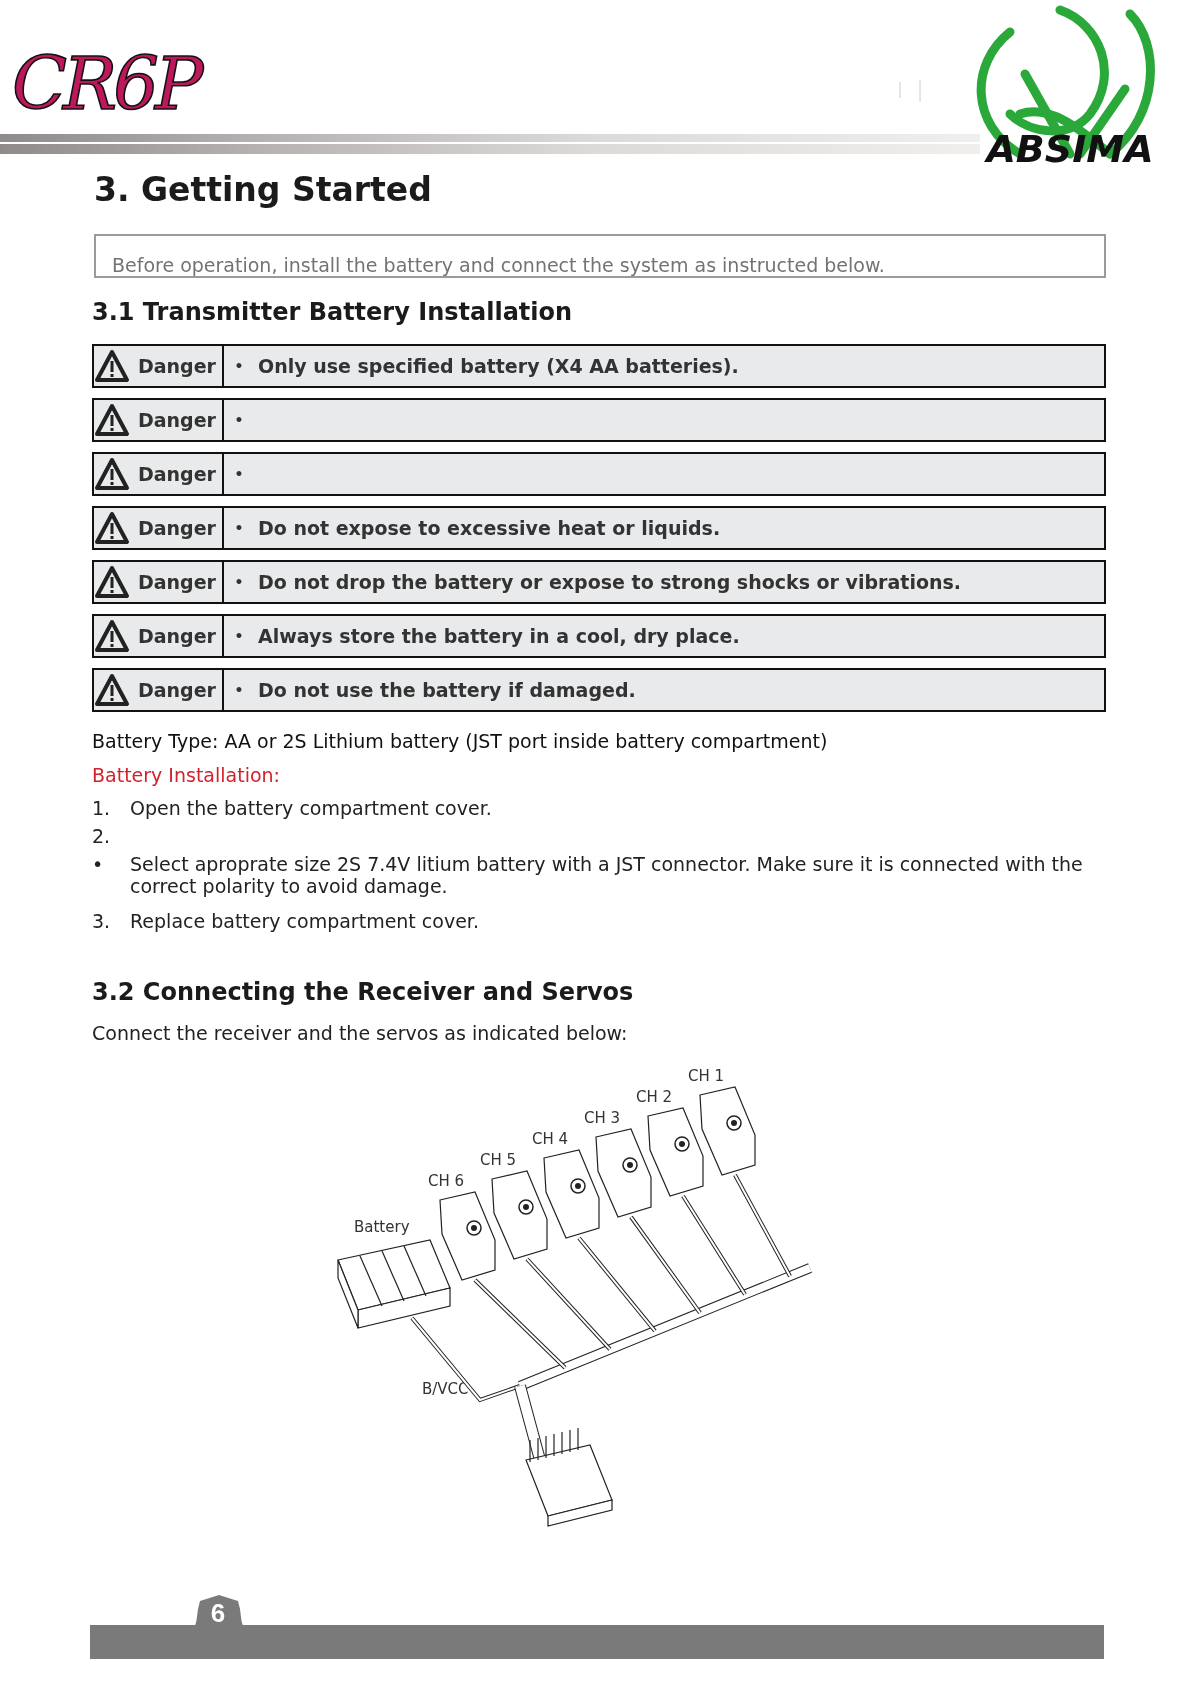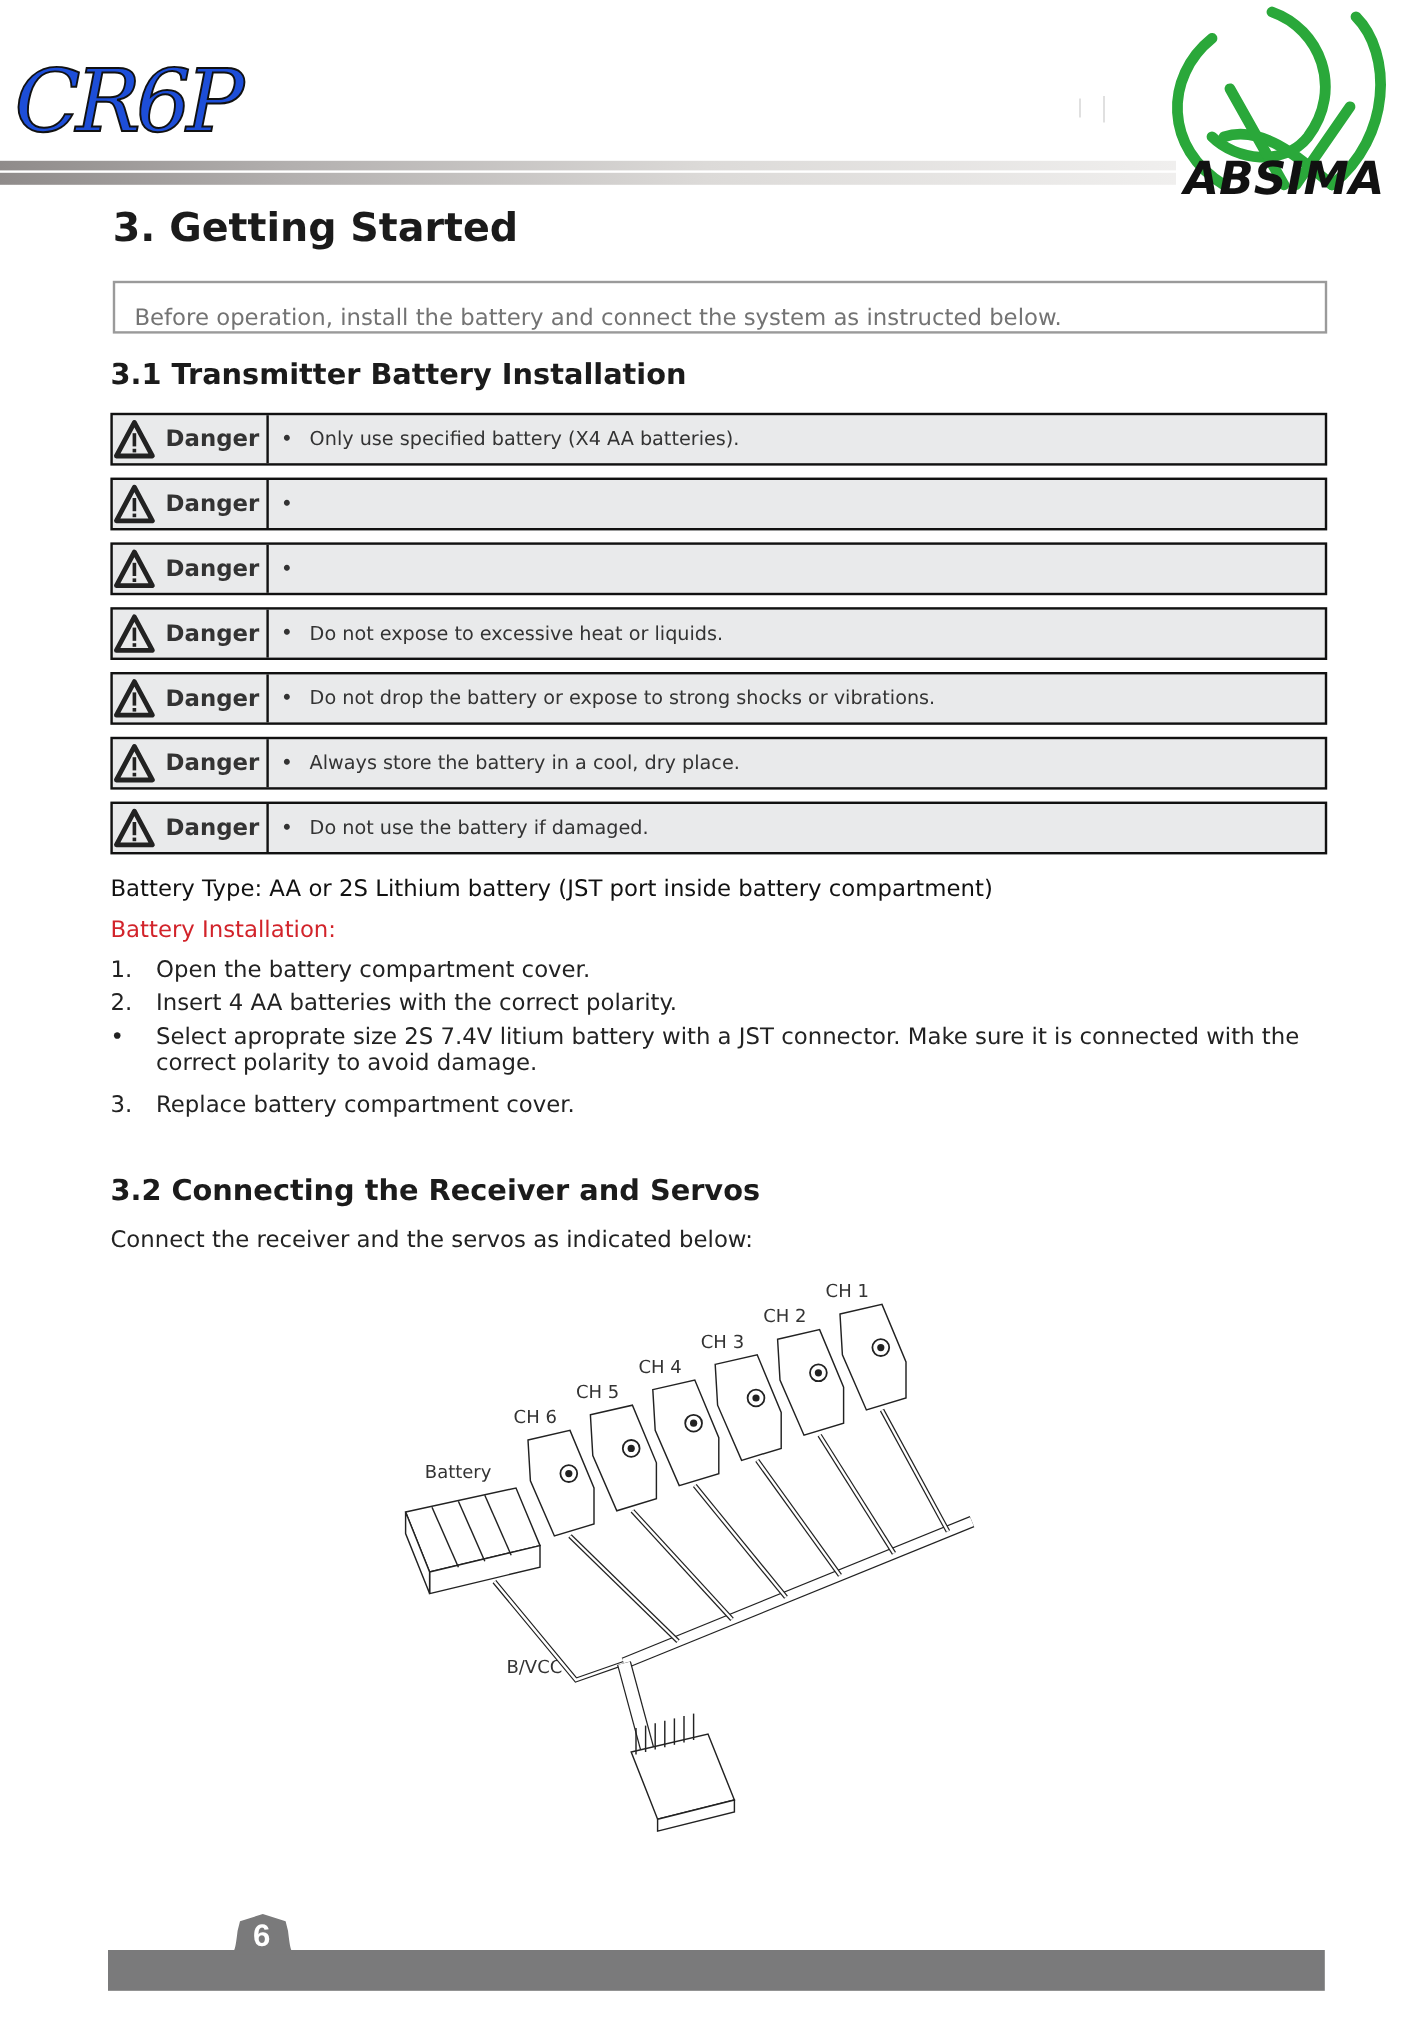--- a/index.html
+++ b/index.html
@@ -1,31 +1,31 @@
 <!DOCTYPE html>
 <html><head>
 <meta charset="utf-8">
 <style>
   html, body { margin:0; padding:0; background:#ffffff; }
   body { width:1190px; height:1684px; position:relative; overflow:hidden; font-family:"DejaVu Sans", sans-serif; color:#222; }
   .abs { position:absolute; }
-  .logo-text { left:12px; top:48px; font-family:"DejaVu Serif", serif; font-style:italic; font-size:72px; color:#1d4ed8; -webkit-text-stroke:1.6px #111; letter-spacing:-4px; line-height:1; }
+  .logo-text { left:12px; top:48px; font-family:"DejaVu Serif", serif; font-style:italic; font-size:72px; color:#be185d; -webkit-text-stroke:1.6px #111; letter-spacing:-4px; line-height:1; }
   .header-bar { left:0; top:134px; width:980px; height:20px;
     background:linear-gradient(to right,#8f8b8a 0%,#b3b0af 25%,#dcdad8 60%,#f0efee 100%); }
   .header-bar-line { left:0; top:142px; width:1190px; height:2px; background:#fff; }
   .brand { left:950px; top:4px; width:240px; height:170px; }
   .tick-marks { left:898px; top:80px; width:24px; height:24px; }
   h1.title { left:94px; top:170px; margin:0; font-size:33px; font-weight:bold; color:#1b1b1b; }
   .intro-box { left:94px; top:234px; width:1012px; height:44px; border:2px solid #9a9a9a; box-sizing:border-box; font-size:19px; padding:18px 16px; color:#737373; }
   h2.sec { margin:0; font-size:24px; font-weight:bold; color:#1b1b1b; }
   .danger-row { left:92px; width:1014px; height:44px; border:2px solid #111; box-sizing:border-box; background:#e9eaeb; display:flex; }
   .danger-label { width:130px; border-right:2px solid #111; display:flex; align-items:center; gap:8px; padding-left:0; box-sizing:border-box; }
   .danger-label span { font-weight:bold; font-size:19px; color:#333; }
   .danger-bullet { width:30px; text-align:center; font-weight:bold; font-size:14px; line-height:40px; color:#333; }
-  .danger-text { font-weight:normal; font-size:16px; color:#333; line-height:40px; padding-left:4px; }
+  .danger-text { font-weight:bold; font-size:19px; color:#333; line-height:40px; padding-left:4px; }
   .body-text { font-size:19px; color:#111; }
   .red { color:#d2232a; }
   .list-item { left:92px; width:1020px; font-size:19px; color:#222; display:flex; }
   .list-item .mk { width:38px; flex:none; }
   .diagram { left:330px; top:1060px; width:560px; height:500px; }
   .footer { left:90px; top:1625px; width:1014px; height:34px; background:#7a7a7b; }
   .footer-tab { left:188px; top:1595px; width:62px; height:34px; }
   .page-num { left:198px; top:1598px; width:40px; text-align:center; font-size:26px; font-weight:bold; color:#fff; font-family:"Liberation Sans", sans-serif; }
 </style>
 </head>
@@ -147,21 +147,20 @@
 <div class="abs body-text" style="left:92px; top:730px;">Battery Type: AA or 2S Lithium battery (JST port inside battery compartment)</div>
 <div class="abs body-text red" style="left:92px; top:764px;">Battery Installation:</div>
 
 <div id="steps">
     <div class="abs list-item" style="top: 797px;">
       <span class="mk">1.</span>
       <span>Open the battery compartment cover.</span>
     </div>
     <div class="abs list-item" style="top: 825px;">
       <span class="mk">2.</span>
-      <span>Insert 4 AA batteries with the correct polarity.</span>
     </div>
     <div class="abs list-item" style="top: 853px;">
       <span class="mk">•</span>
       <span>Select aproprate size 2S 7.4V litium battery with a JST connector. Make sure it is connected with the correct polarity to avoid damage.</span>
     </div>
     <div class="abs list-item" style="top: 910px;">
       <span class="mk">3.</span>
       <span>Replace battery compartment cover.</span>
     </div>
   </div>

